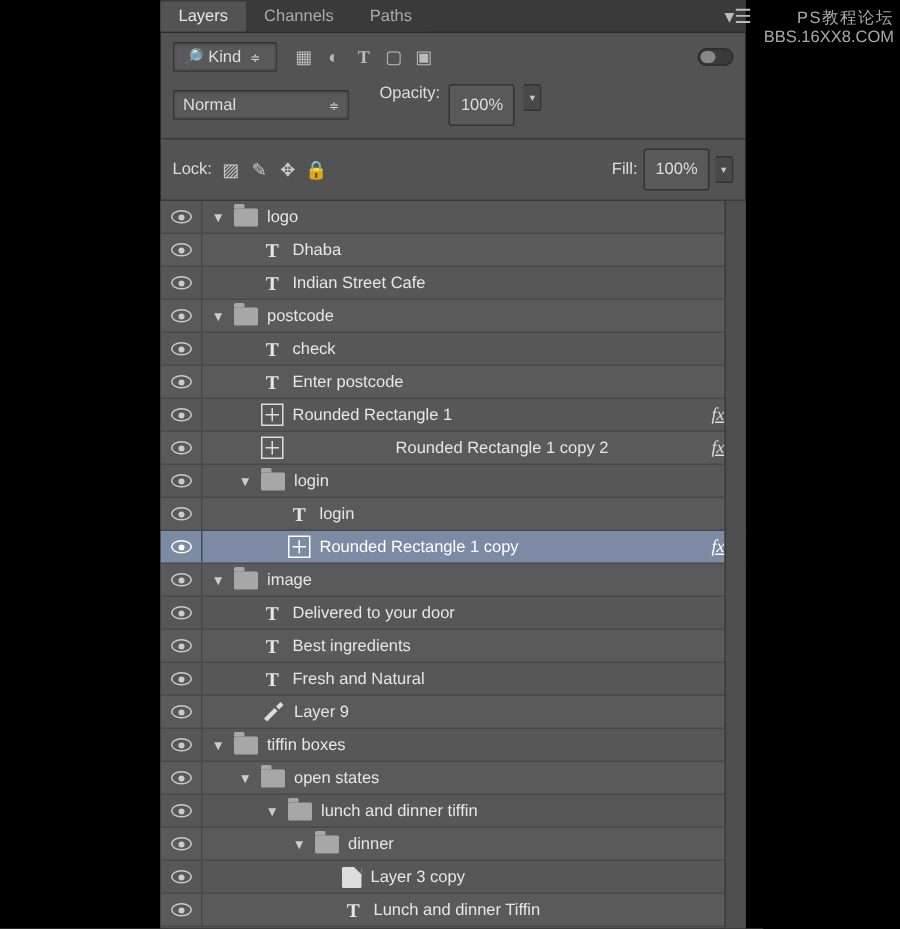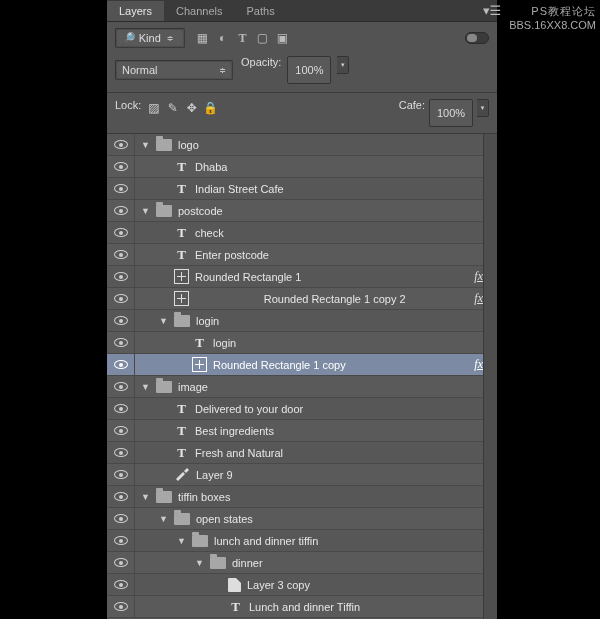--- a/index.html
+++ b/index.html
@@ -3,31 +3,31 @@
 <meta charset="utf-8">
 <style>
   * { margin:0; padding:0; box-sizing:border-box; font-family:Tahoma,Arial,sans-serif; user-select:none; }
   body { background:#000; width:600px; height:619px; position:relative; overflow:hidden; }
   .panel { position:absolute; left:107px; top:0; width:390px; height:619px; background:#535353; display:flex; flex-direction:column; }
   .tabs { height:22px; background:#3a3a3a; display:flex; align-items:flex-end; font-size:11px; border-bottom:1px solid #2b2b2b; }
   .tab { padding:4px 12px; color:#aaa; background:#3a3a3a; cursor:pointer; }
   .tab.active { background:#535353; color:#e6e6e6; }
   .tabs .menu { margin-left:auto; width:20px; text-align:center; color:#bbb; font-size:13px; padding:3px 6px; }
   .toolbar { padding:6px 8px 4px; display:flex; align-items:center; gap:6px; }
-  .toolbar2 { padding:4px 8px 8px; display:flex; align-items:center; gap:8px; border-bottom:1px solid #3a3a3a; }
+  .toolbar2 { padding:4px 8px 8px; display:flex; align-items:center; gap:20px; border-bottom:1px solid #3a3a3a; }
   .dropdown { background:#595959; border:1px solid #3a3a3a; border-top-color:#333; border-left-color:#333; color:#ddd; font-size:11px; height:20px; display:flex; align-items:center; padding:0 6px; position:relative; box-shadow:inset 0 0 2px rgba(0,0,0,.4); border-radius:2px; }
   .dropdown .caret { margin-left:6px; font-size:8px; }
   .tiny-icon { width:17px; height:17px; display:flex; align-items:center; justify-content:center; color:#ccc; font-size:12px; }
   .filter-icons { display:flex; gap:3px; margin-left:3px; }
   .filter-icons .tiny-icon { border:1px solid transparent; opacity:.85;}
   .opacity-row { display:flex; align-items:flex-start; gap:6px; }
   .label { font-size:11px; color:#ddd; }
   .pct-box { background:#595959; border:1px solid #333; color:#ddd; font-size:11px; height:28px; width:44px; display:flex; align-items:center; justify-content:center; border-radius:2px; }
   .pct-caret { width:12px; height:18px; background:#494949; border:1px solid #333; border-left:none; display:flex; align-items:center; justify-content:center; font-size:7px; color:#ccc; border-radius:0 2px 2px 0;}
-  .lockrow { padding:6px 8px; display:flex; gap:4px; border-bottom:1px solid #3a3a3a; font-size:11px; color:#ddd;}
+  .lockrow { padding:6px 8px; display:flex; align-items:center; gap:4px; border-bottom:1px solid #3a3a3a; font-size:11px; color:#ddd;}
   .lockrow .spacer { flex:1; }
   .lock-icons { display:flex; gap:2px; }
   .lock-icons span { width:17px; height:17px; display:flex; align-items:center; justify-content:center; color:#ccc; font-size:12px; }
 
   .layer-list { flex:1; overflow:hidden; background:#535353; position:relative;}
   .row { height:22px; display:flex; align-items:center; font-size:11px; color:#e6e6e6; border-bottom:1px solid #494949; background:#5a5a5a; position:relative;}
   .row:nth-child(odd){ background:#575757;}
   .row.selected { background:#7c8aa3; color:#fff;align-items:center; }
   .vis { width:28px; height:100%; display:flex; align-items:center; justify-content:center; border-right:1px solid #494949; }
   .eye { width:14px; height:9px; border:1px solid #ccc; border-radius:50%; position:relative; }
@@ -103,21 +103,21 @@
 
   <div class="lockrow">
     <span class="label">Lock:</span>
     <div class="lock-icons">
       <span>▨</span>
       <span>✎</span>
       <span>✥</span>
       <span>🔒</span>
     </div>
     <div class="spacer"></div>
-    <span class="label">Cafe:</span>
+    <span class="label">Fill:</span>
     <div class="pct-box">100%</div>
     <div class="pct-caret">▾</div>
   </div>
 
   <div class="layer-list">
     <div id="rows">
         <div class="row">
           <div class="vis">
             <div class="eye"></div>
           </div>

